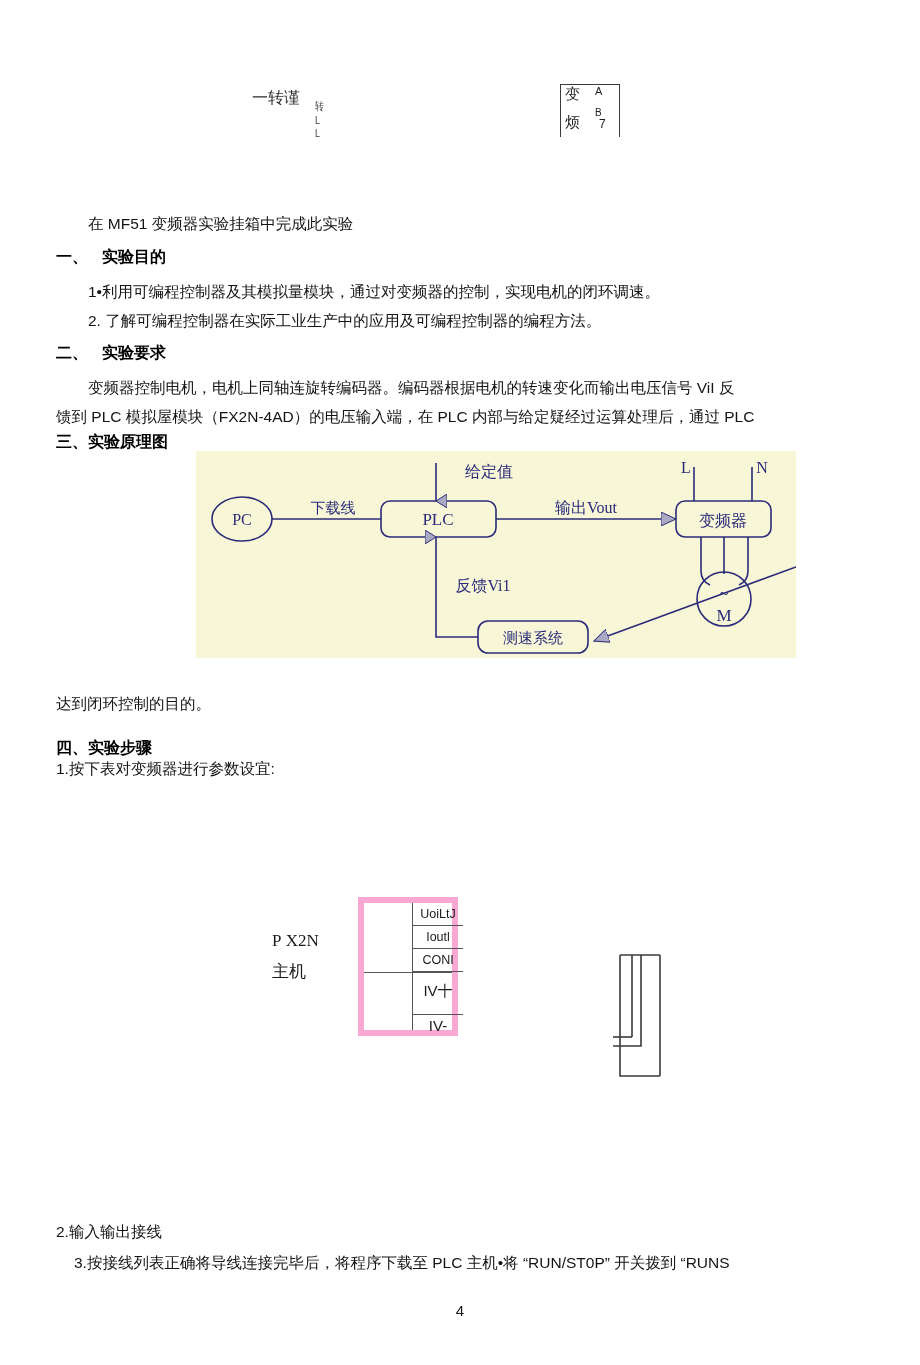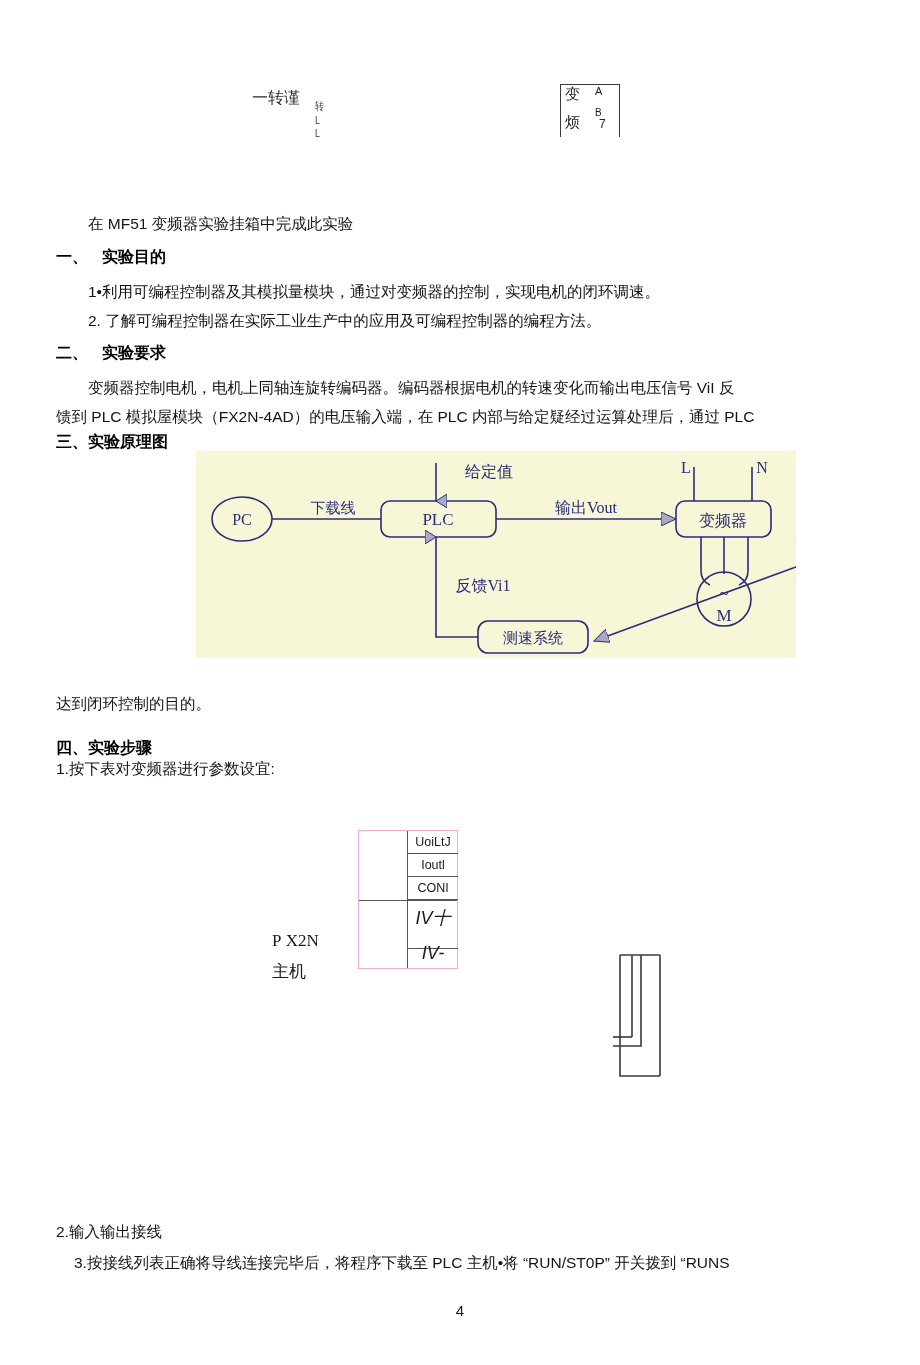--- a/index.html
+++ b/index.html
@@ -130,24 +130,24 @@
     font-size: 17px;
     line-height: 31px;
     color: #1a1a1a;
     white-space: nowrap;
     font-family: Liberation Serif, serif;
   }
   .fx-label .l2 { display: block; }
   .fx-table {
     position: absolute;
     left: 358px;
-    top: 830px;
+    top: 897px;
     width: 100px;
     height: 139px;
-    border: 1px solid #f9a8d4;
+    border: 6px solid #f9a8d4;
     box-sizing: border-box;
   }
   .fx-table .divider-v {
     position: absolute;
     left: 48px;
     top: 0;
     bottom: 0;
     width: 1px;
     background: #555;
   }
@@ -165,24 +165,23 @@
     width: 50px;
     box-sizing: border-box;
     font-size: 12.5px;
     text-align: center;
     color: #1a1a1a;
     line-height: 23px;
     height: 23px;
     border-bottom: 1px solid #555;
   }
   .fx-cell.big {
-    font-size: 18px;
-    height: 48px;
+    font-size: 15px;
+    height: 42px;
     line-height: 35px;
-    font-style: italic;
   }
   .fx-cell.last { border-bottom: none; }
 
   
   .bracket {
     position: absolute;
     left: 608px;
     top: 953px;
     width: 64px;
     height: 145px;

